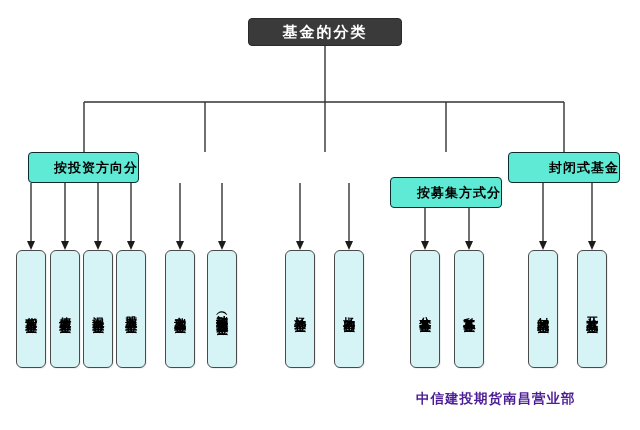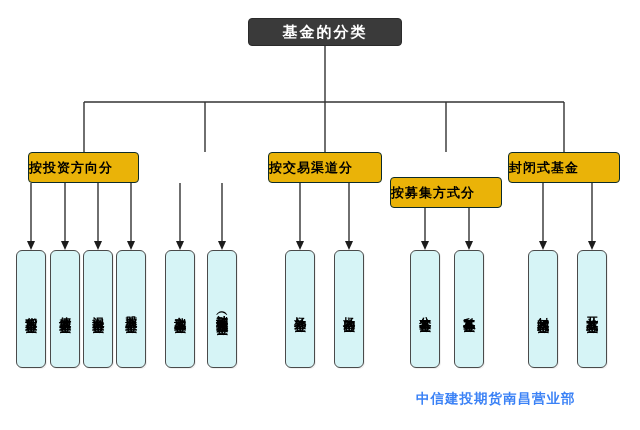--- a/index.html
+++ b/index.html
@@ -26,27 +26,27 @@
     border-radius:4px;
     color:#ffffff;
     font-size:15px;font-weight:bold;
     letter-spacing:2px;
     display:flex;align-items:center;justify-content:center;
     box-sizing:border-box;
   }
   .category-box{
     position:absolute;
     top:152px;height:31px;
-    background:#eab308;
+    background:#5eead4;
     border:1.6px solid #0c2b2b;
     border-radius:4px;
     color:#000000;
     font-size:13px;font-weight:bold;
     letter-spacing:1px;
-    display:flex;align-items:center;justify-content:flex-start;
+    display:flex;align-items:center;justify-content:flex-end;
     box-sizing:border-box;
   }
   .cat-1{left:28px;width:111px;}
   .cat-2{left:149px;width:112px;}
   .cat-3{left:268px;width:114px;}
   .cat-4{left:390px;width:112px;margin-top:25px;}
   .cat-5{left:508px;width:112px;}
   .leaf-box{
     position:absolute;
     top:250px;width:30px;height:118px;
@@ -61,21 +61,21 @@
     writing-mode:vertical-rl;
     color:#000000;
     font-size:12px;font-weight:bold;
     line-height:1.05;
     letter-spacing:1px;
     text-align:center;
   }
   .watermark{
     position:absolute;
     left:416px;top:390px;
-    color:#3b82f6;
+    color:#4c1d95;
     font-size:13.5px;font-weight:bold;
     letter-spacing:1px;
     white-space:nowrap;
   }
 </style>
 </head>
 <body>
 
 <div class="canvas">
 
@@ -121,23 +121,20 @@
     </g>
   </svg>
 
   <div class="title-box">
     <span>基金的分类</span>
   </div>
 
   <div class="category-box cat-1">
     <span>按投资方向分</span>
   </div>
-  <div class="category-box cat-3">
-    <span>按交易渠道分</span>
-  </div>
   <div class="category-box cat-4">
     <span>按募集方式分</span>
   </div>
   <div class="category-box cat-5">
     <span>封闭式基金</span>
   </div>
 
   <div class="leaf-box" style="left:16px">
     <span class="leaf-text">货币型基金</span>
   </div>

